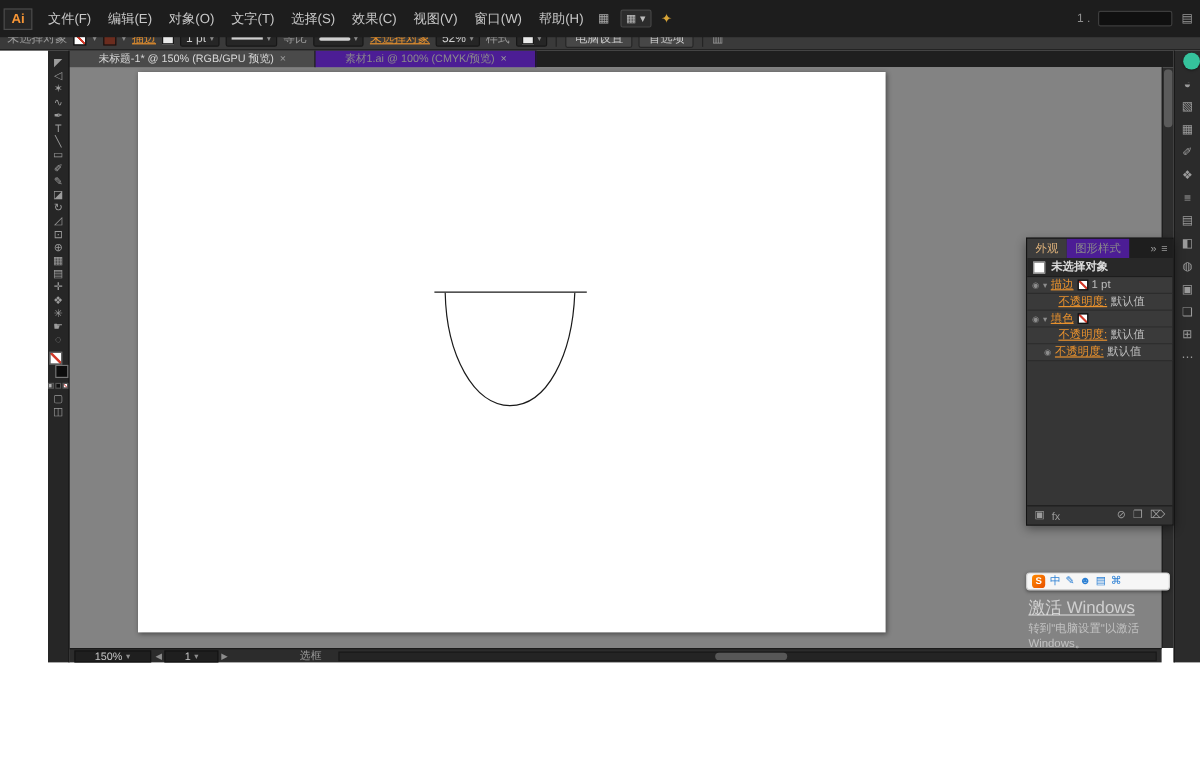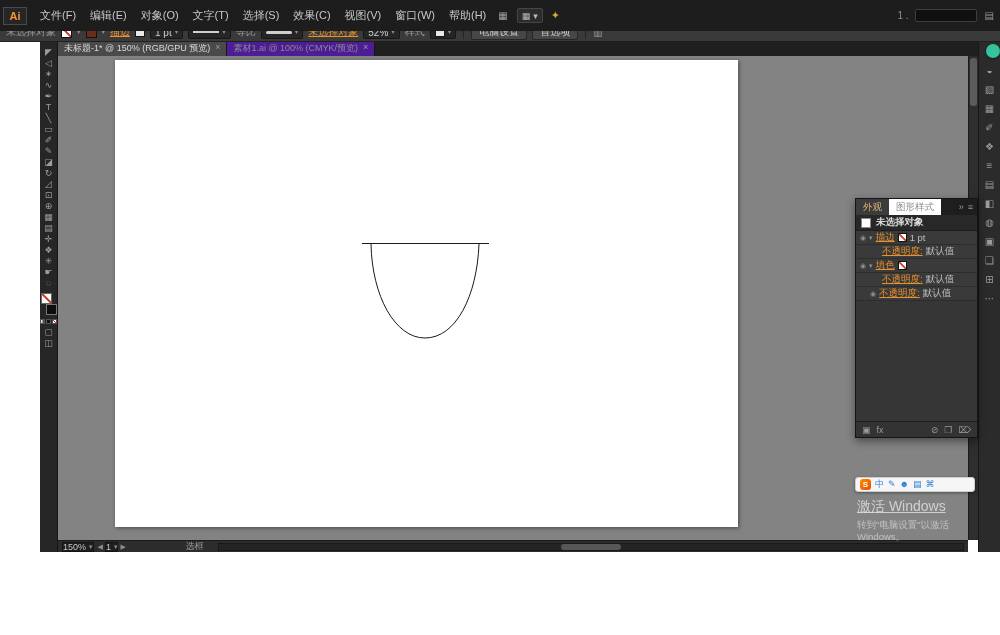--- a/index.html
+++ b/index.html
@@ -75,21 +75,21 @@
   }
   .cb-end-icon { color:#9a9a9a; font-size:10px; }
 
   
   .tabstrip {
     position:absolute; left:58px; top:42px; width:920px; height:14px;
     background:#1f1f1f; display:flex; align-items:stretch;
     font-size:9px; color:#aaa; z-index:10;
   }
   .doc-tab {
-    display:flex; align-items:flex-start; gap:5px; padding:0 6px;
+    display:flex; align-items:center; gap:5px; padding:0 24px;
     background:#4a4a4a; color:#d8d8d8; white-space:nowrap;
     border-right:1px solid #161616;
   }
   .doc-tab.inactive { background:#4c1d95; color:#8b8b8b; }
   .tab-close { color:#999; font-size:9px; }
 
   
   .toolstrip {
     position:absolute; left:40px; top:42px; width:18px; height:510px;
     background:#262626; border-right:1px solid #141414;
@@ -156,21 +156,21 @@
   
   .panel {
     position:absolute; left:855px; top:198px; width:123px; height:240px;
     background:#363636; border:1px solid #141414;
     box-shadow:0 3px 8px rgba(0,0,0,.45); z-index:30; font-size:9.5px;
   }
   .panel-tabs {
     height:16px; background:#1e1e1e; display:flex; align-items:stretch;
   }
   .ptab { padding:2px 7px 1px; background:#3c3c3c; color:#dfb27a; white-space:nowrap; }
-  .ptab.off { background:#ffffff; color:#8a8a8a; }
+  .ptab.off { background:#4c1d95; color:#8a8a8a; }
   .ptab-icons { margin-left:auto; display:flex; align-items:center; gap:4px; padding-right:4px; color:#9a9a9a; font-size:9px; }
   .panel-body { position:absolute; left:0; top:16px; right:0; bottom:16px; background:#363636; overflow:hidden; }
   .prow-header {
     height:16px; background:#282828; border-bottom:1px solid #1d1d1d;
     display:flex; align-items:center; gap:5px; padding:0 5px;
     color:#dcdcdc; font-weight:bold;
   }
   .hdr-swatch { width:10px; height:10px; background:#fff; border:1px solid #888; }
   .prow {
     height:14px; background:#3a3a3a; border-bottom:1px solid #2c2c2c;
@@ -196,21 +196,21 @@
 
   
   .statusbar {
     position:absolute; left:58px; top:540px; width:910px; height:12px;
     background:#2c2c2c; border-top:1px solid #1b1b1b;
     display:flex; align-items:center; gap:4px; padding:0 4px;
     font-size:9px; color:#a8a8a8; z-index:10;
   }
   .sb-field {
     background:#1f1f1f; border:1px solid #141414; height:10px;
-    display:flex; align-items:center; gap:3px; padding:0 0; color:#c4c4c4;
+    display:flex; align-items:center; gap:3px; padding:0 16px; color:#c4c4c4;
   }
   .sb-nav { display:flex; align-items:center; gap:2px; }
   .sb-arrow { font-size:7px; color:#8d8d8d; }
   .sb-hint { margin-left:56px; color:#9a9a9a; }
   .hscroll {
     flex:1; height:8px; background:#242424; border:1px solid #191919;
     position:relative; margin-left:10px;
   }
   .hthumb {
     position:absolute; left:46%; top:0; width:60px; height:6px;

